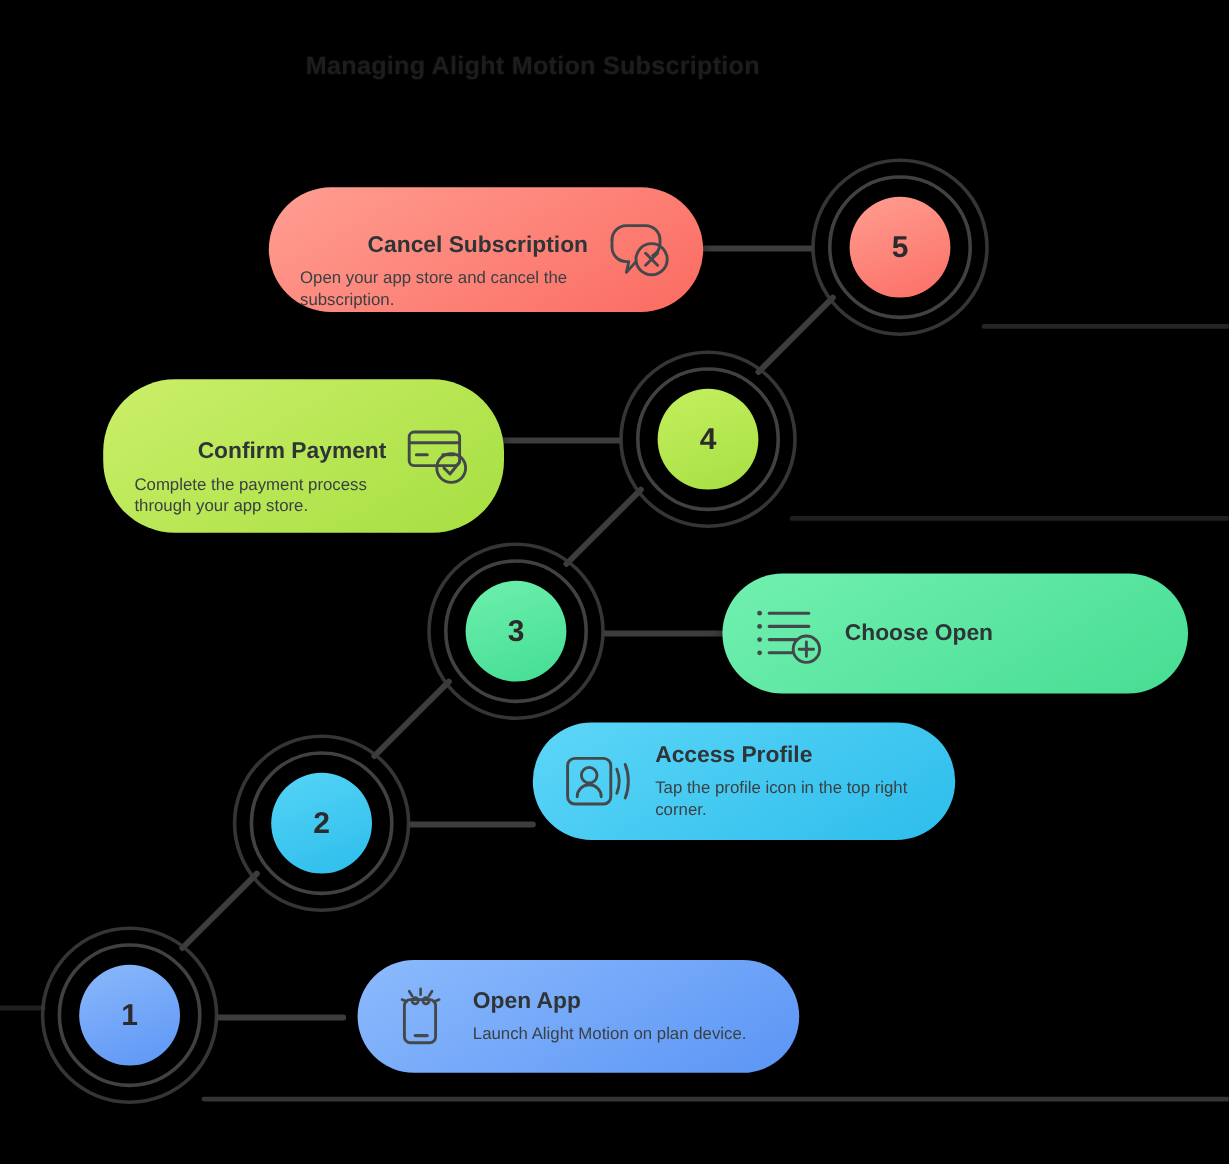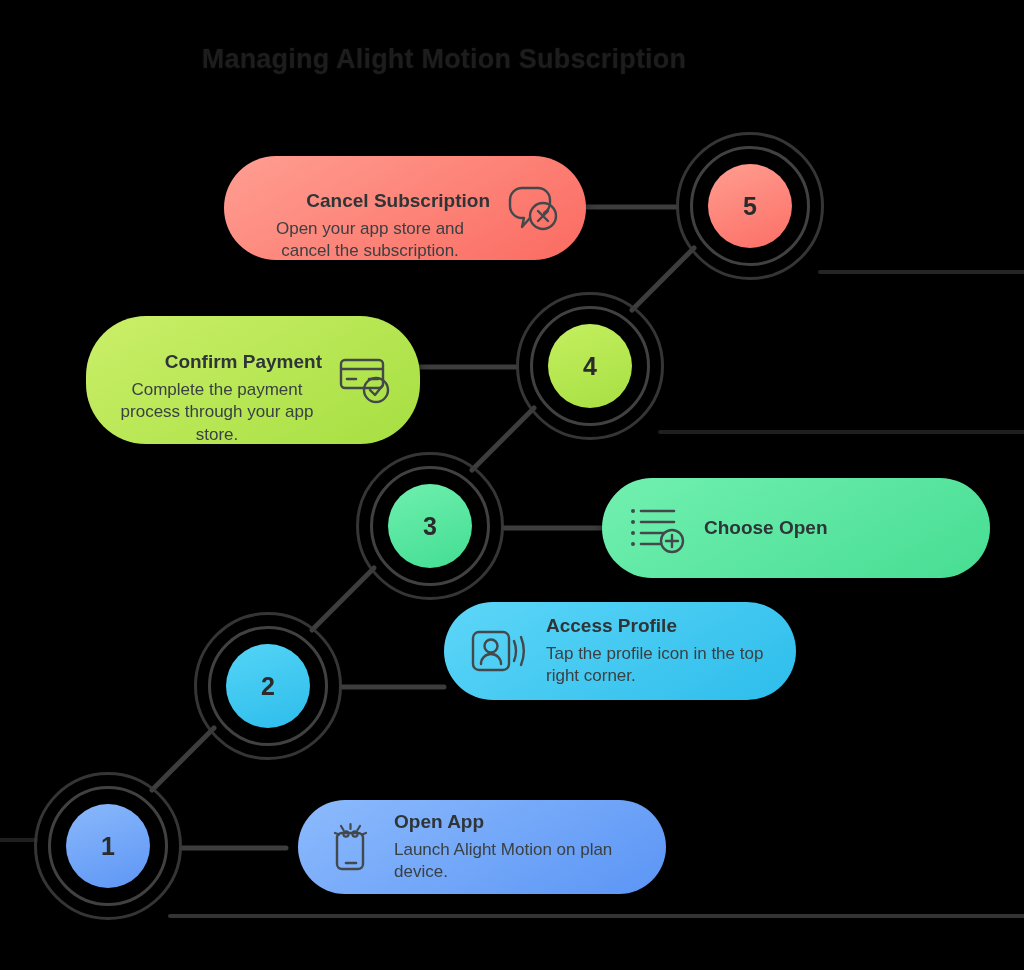--- a/index.html
+++ b/index.html
@@ -15,21 +15,21 @@
     width: 1024px;
     height: 970px;
     background: #000000;
   }
   #title {
     position: absolute;
     top: 44px;
     left: 0;
     width: 888px;
     text-align: center;
-    font-size: 27px;
+    font-size: 21px;
     font-weight: bold;
     letter-spacing: 0.2px;
     color: #1d1d1d;
     text-shadow: 0 0 2px #101010;
     white-space: nowrap;
   }
   
   #wires {
     position: absolute;
     inset: 0;
@@ -90,29 +90,29 @@
     color: #33383b;
   }
   .card .txt { display: flex; flex-direction: column; }
   .card .c-title {
     font-size: 19px;
     font-weight: bold;
     color: #2f3437;
     line-height: 1.3;
   }
   .card .c-desc {
-    font-size: 17px;
+    font-size: 14px;
     line-height: 1.32;
     color: #3a4043;
     margin-top: 4px;
   }
   .card .ico { flex: 0 0 auto; display: flex; align-items: center; justify-content: center; }
 
   
-  .card.icon-right .txt { align-items: flex-end; text-align: center; margin-top: 36px; }
+  .card.icon-right .txt { align-items: flex-end; text-align: left; margin-top: 36px; }
   .card.icon-right .ico { margin-left: 14px; }
   .card.icon-left .ico { margin-right: 16px; }
   .card.icon-left .txt { align-items: flex-start; text-align: left; }
 
   .c-red   { background: linear-gradient(150deg, #ff9e92 0%, #fb6b61 100%); }
   .c-lime  { background: linear-gradient(150deg, #cbef69 0%, #a6df41 100%); }
   .c-green { background: linear-gradient(150deg, #72f0b0 0%, #47dd93 100%); }
   .c-cyan  { background: linear-gradient(150deg, #5dd6f8 0%, #2dbdeb 100%); }
   .c-blue  { background: linear-gradient(150deg, #8cbafc 0%, #5b95f5 100%); }
 

